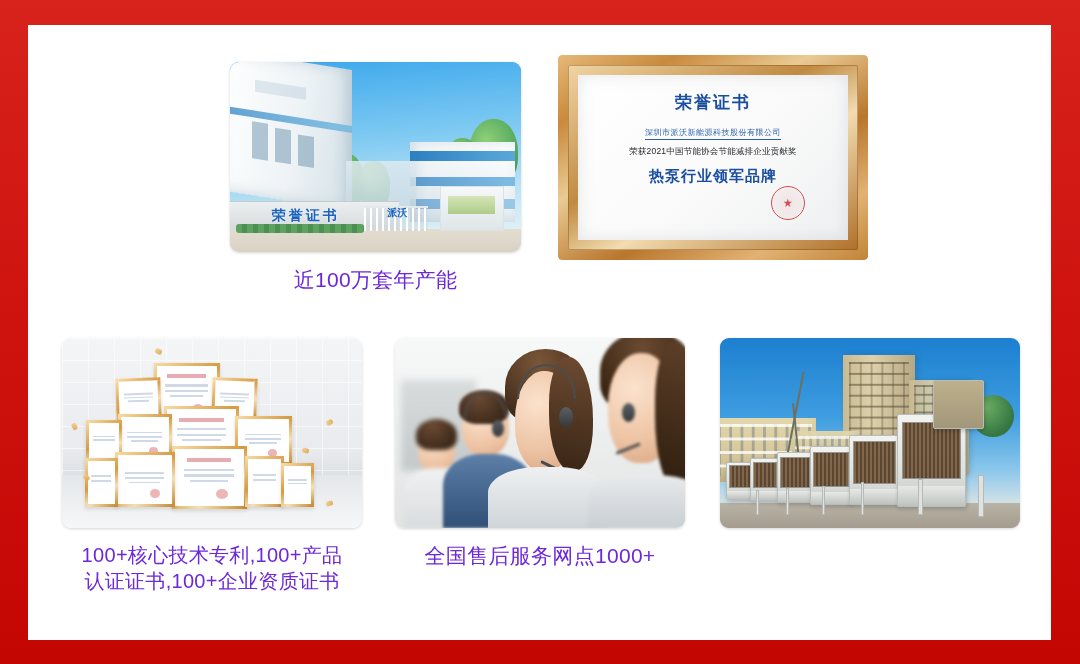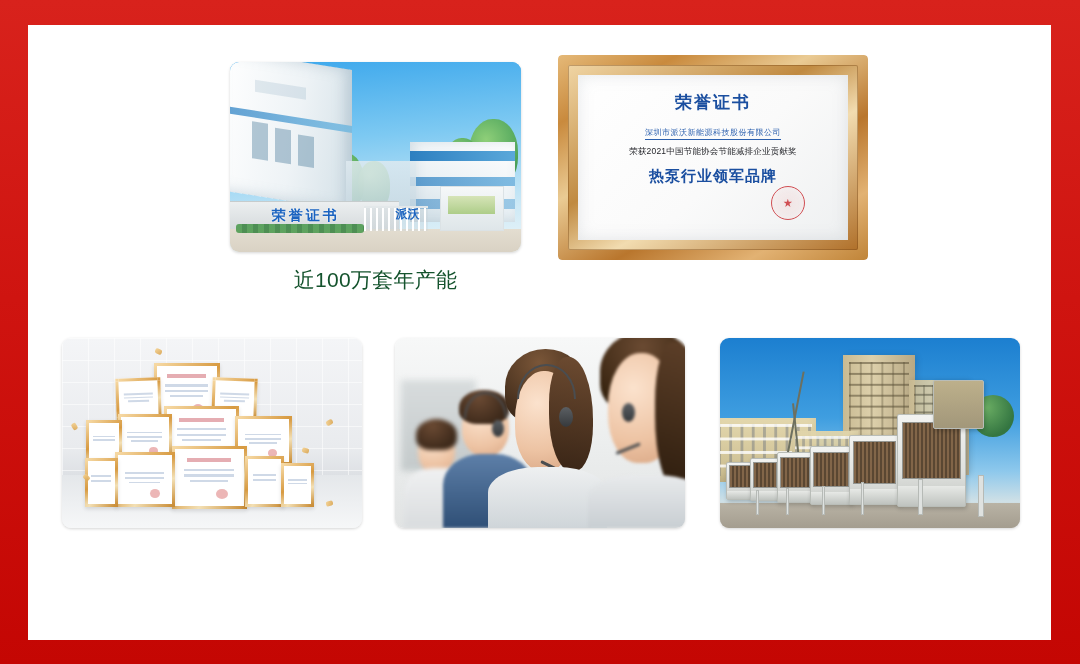--- a/index.html
+++ b/index.html
@@ -35,21 +35,21 @@
     width: 100%;
     overflow: hidden;
     border-radius: 9px;
     background: #f2f2f2;
     box-shadow: 0 1px 3px rgba(0,0,0,.17);
   }
 
   .caption {
     margin-top: 14px;
     text-align: center;
-    color: #14532d;
+    color: #6d28d9;
     font-size: 21px;
     line-height: 1.32;
     letter-spacing: .3px;
     white-space: pre-line;
   }
   .caption.small { font-size: 20px; }
 
   
   #card-factory      { left: 202px;  top: 37px;  width: 291px; }
   #card-factory .photo   { height: 190px; }
@@ -97,21 +97,21 @@
             text-shadow:0 0 2px rgba(255,255,255,.8); }
   .f-gate { position:absolute; left:46%; bottom:11%; width:22%; height:13%;
             background:repeating-linear-gradient(90deg,#ffffff 0 2px, rgba(200,210,215,.35) 2px 6px);
             border-top:2px solid #e3e8ea; }
   .f-guard { position:absolute; right:6%; bottom:11%; width:22%; height:24%;
              background:linear-gradient(180deg,#f5f8f9,#dfe6e9);
              border:1px solid #dbe2e5; }
   .f-guard .g-win { position:absolute; left:12%; top:22%; width:76%; height:42%;
                     background:linear-gradient(180deg,#cfe0a8,#9fc56f); opacity:.8; }
   .f-logo2 { position:absolute; left:54%; bottom:15%; width:14%; height:9%;
-             color:#1a63c0; font-size:12px; text-align:center; font-weight:700; }
+             color:#1a63c0; font-size:10px; font-weight:700; }
   .f-ground { position:absolute; left:0; bottom:0; width:100%; height:12%;
               background:linear-gradient(180deg,#e3ddd0,#d9d2c4); }
   .f-hedge { position:absolute; left:2%; bottom:10%; width:44%; height:5%;
              background:repeating-linear-gradient(90deg,#4f9c52 0 6px,#3d8645 6px 11px);
              border-radius:3px; opacity:.9;}
 
   
   .ph-cert {
     position:absolute; inset:0;
     background: linear-gradient(150deg,#e5b978 0%,#c98a3d 18%,#eacb94 38%,#b9762d 62%,#e2b273 82%,#c08438 100%);
@@ -364,20 +364,22 @@
             <i class="l2"></i>
           </div>
 
         <div class="p-flake" style="left:31%; top:6%;"></div>
         <div class="p-flake" style="left:88%; top:43%; transform:rotate(-30deg);"></div>
         <div class="p-flake" style="left:3%;  top:45%; transform:rotate(60deg);"></div>
         <div class="p-flake" style="left:80%; top:58%; transform:rotate(15deg);"></div>
         <div class="p-flake" style="left:88%; top:86%; transform:rotate(-15deg);"></div>
         <div class="p-flake" style="left:7%;  top:72%; transform:rotate(45deg);"></div>
       </div>
+      <div class="caption small">100+核心技术专利,100+产品
+认证证书,100+企业资质证书</div>
     </div>
 
     <div class="card" id="card-service">
       <div class="photo ph-service">
         <div class="s-back-panel"></div>
 
         <div class="s-blur" style="left:5%; top:46%; width:22%; height:54%;">
           <div class="s-head" style="left:14%; top:0;   width:58%; height:46%;"></div>
           <div class="s-hair" style="left:10%; top:-6%; width:64%; height:30%;"></div>
           <div class="s-body" style="left:-8%; top:42%; width:110%; height:58%;"></div>
@@ -412,20 +414,21 @@
                background:radial-gradient(circle at 45% 20%,#6a4a32,#36230f 72%);"></div>
           <div class="s-head" style="left:10%; top:8%;  width:68%; height:58%;"></div>
           <div class="s-hair" style="left:58%; top:2%;  width:44%; height:78%; border-radius:40% 50% 45% 50%;
                background:linear-gradient(200deg,#5e4029,#2c1c0d);"></div>
           <div class="s-earcup" style="left:24%; top:34%; width:13px; height:19px;"></div>
           <div class="s-mic" style="left:18%; top:60%; width:26%; transform:rotate(-22deg);"></div>
           <div class="s-body" style="left:-10%; top:72%; width:120%; height:28%;
                background:linear-gradient(180deg,#e8eaec,#c8ced2);"></div>
         </div>
       </div>
+      <div class="caption">全国售后服务网点1000+</div>
     </div>
 
     <div class="card" id="card-projects">
       <div class="photo ph-projects">
 
         <div class="j-tower" style="left:41%; top:9%; width:24%; height:62%;">
           <div class="rows"></div>
         </div>
         <div class="j-tower" style="left:63%; top:22%; width:20%; height:50%; opacity:.92;">
           <div class="rows"></div>

